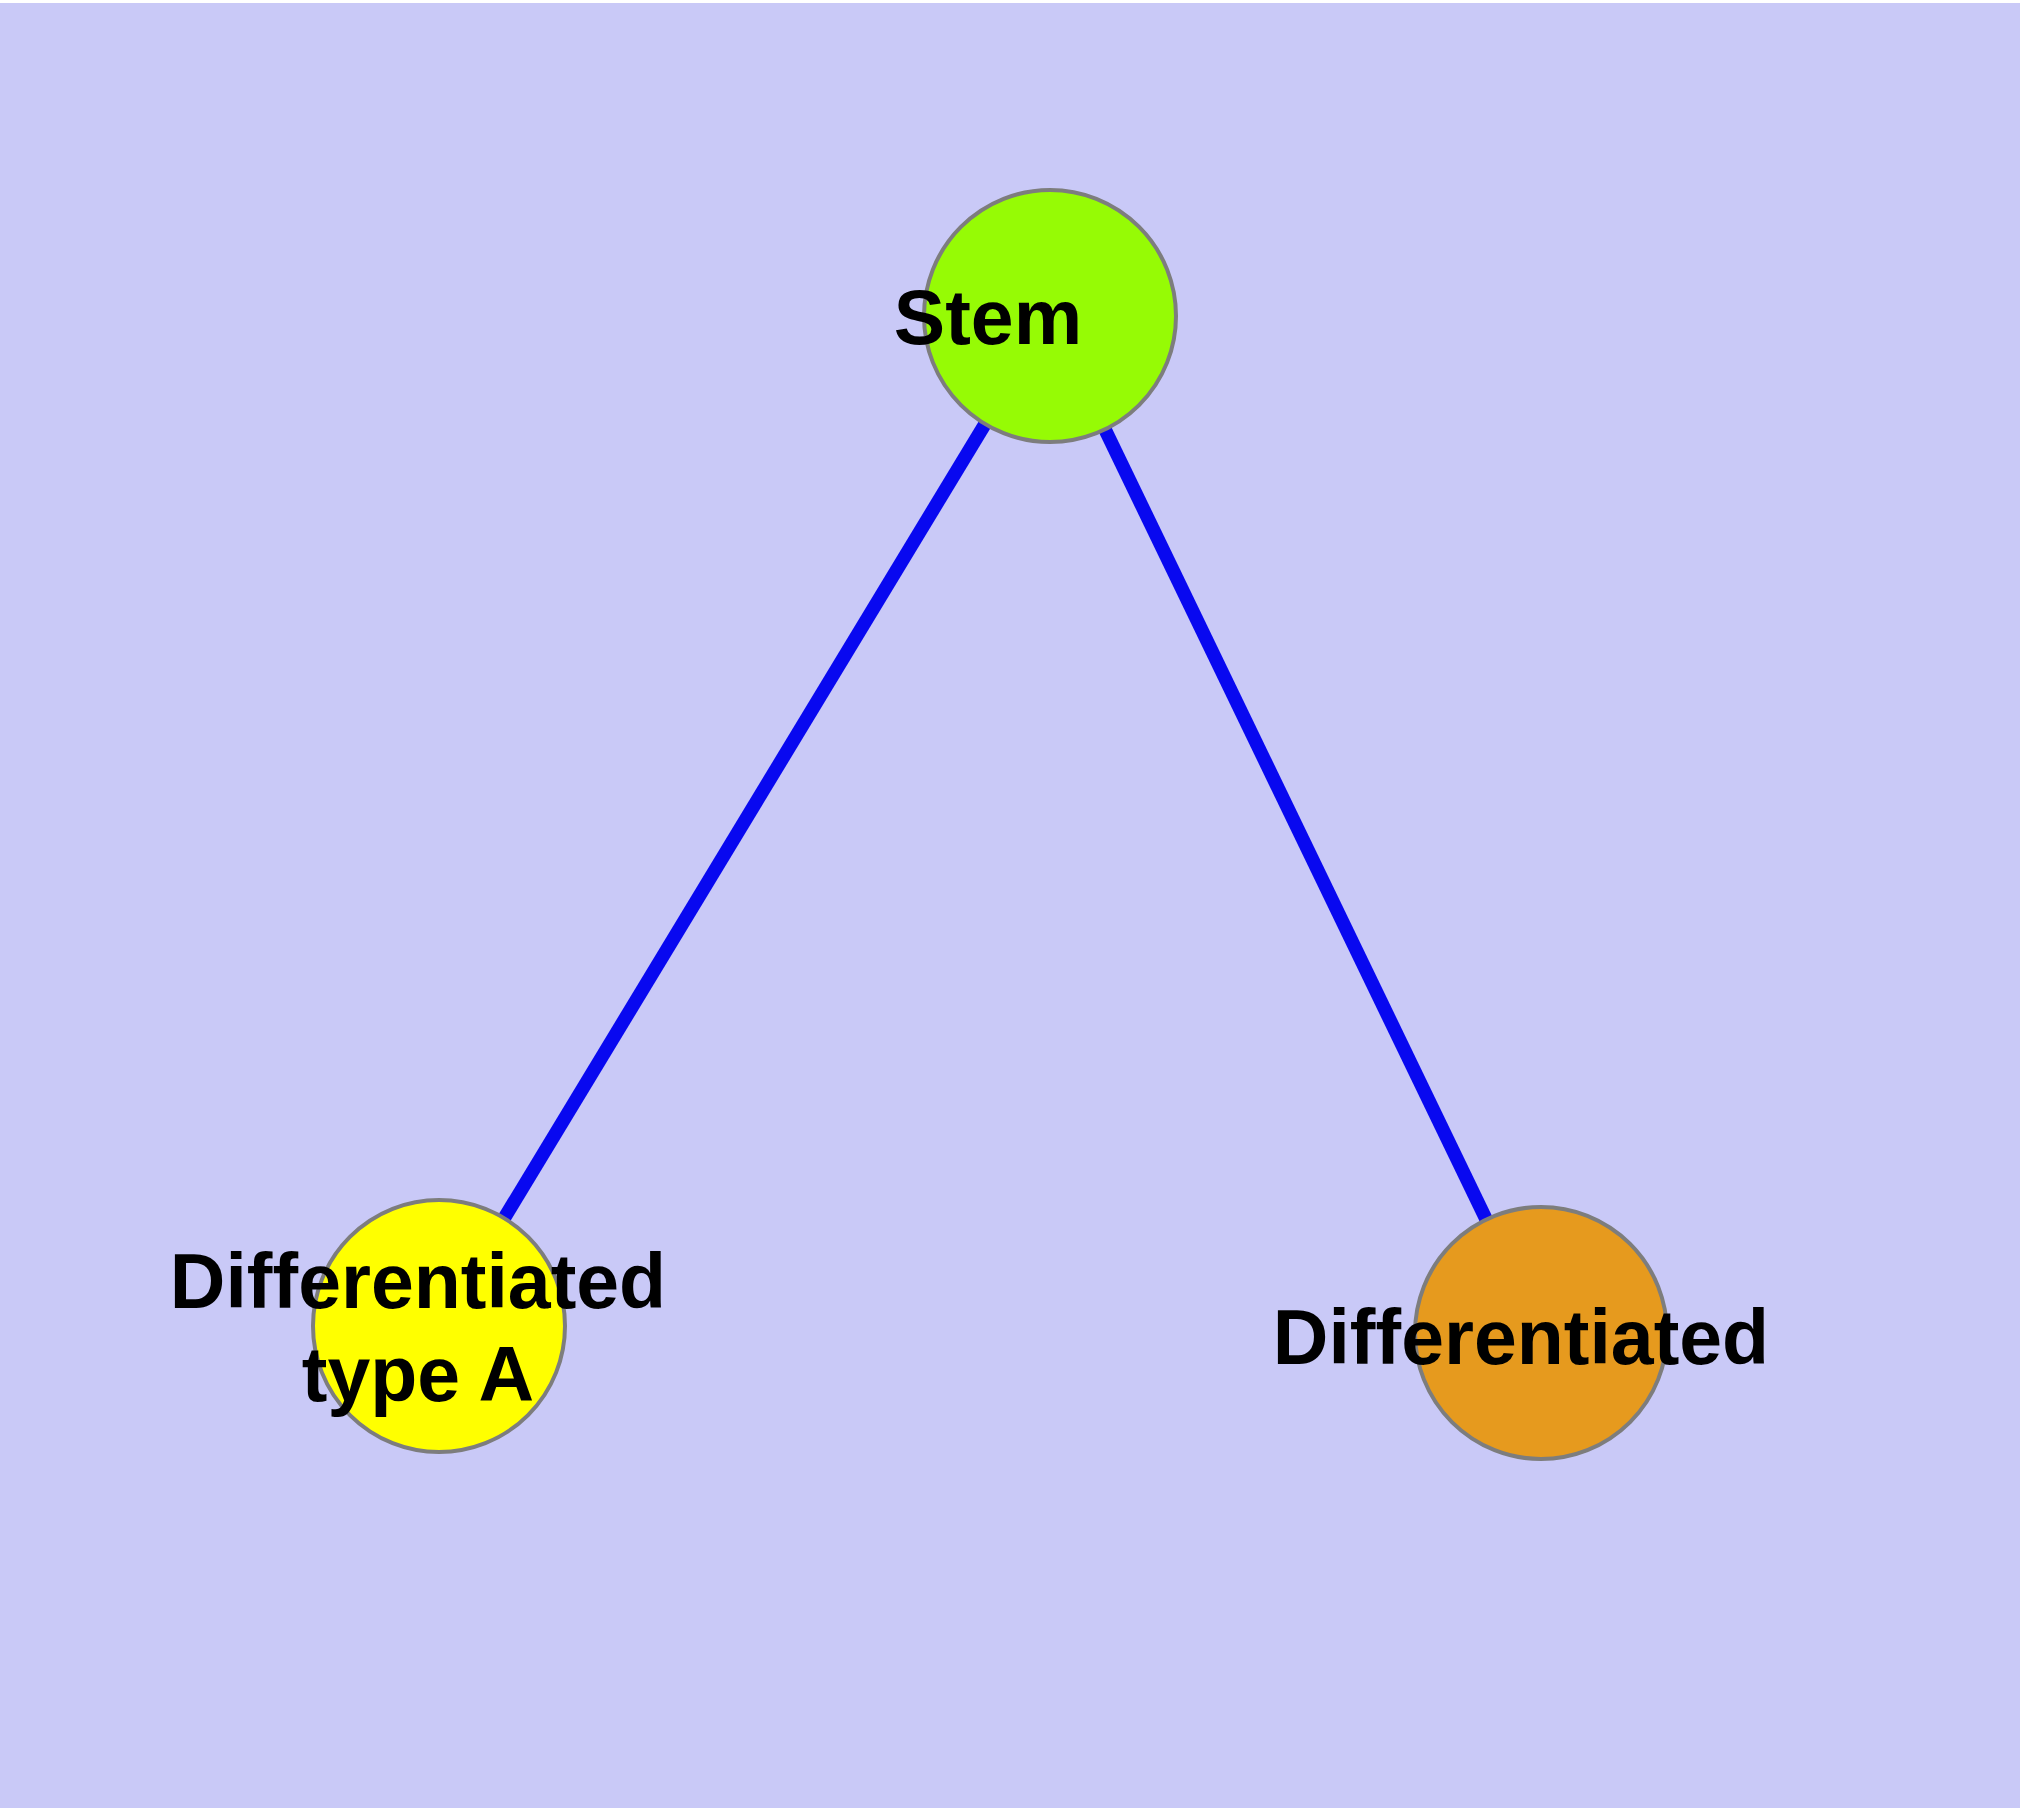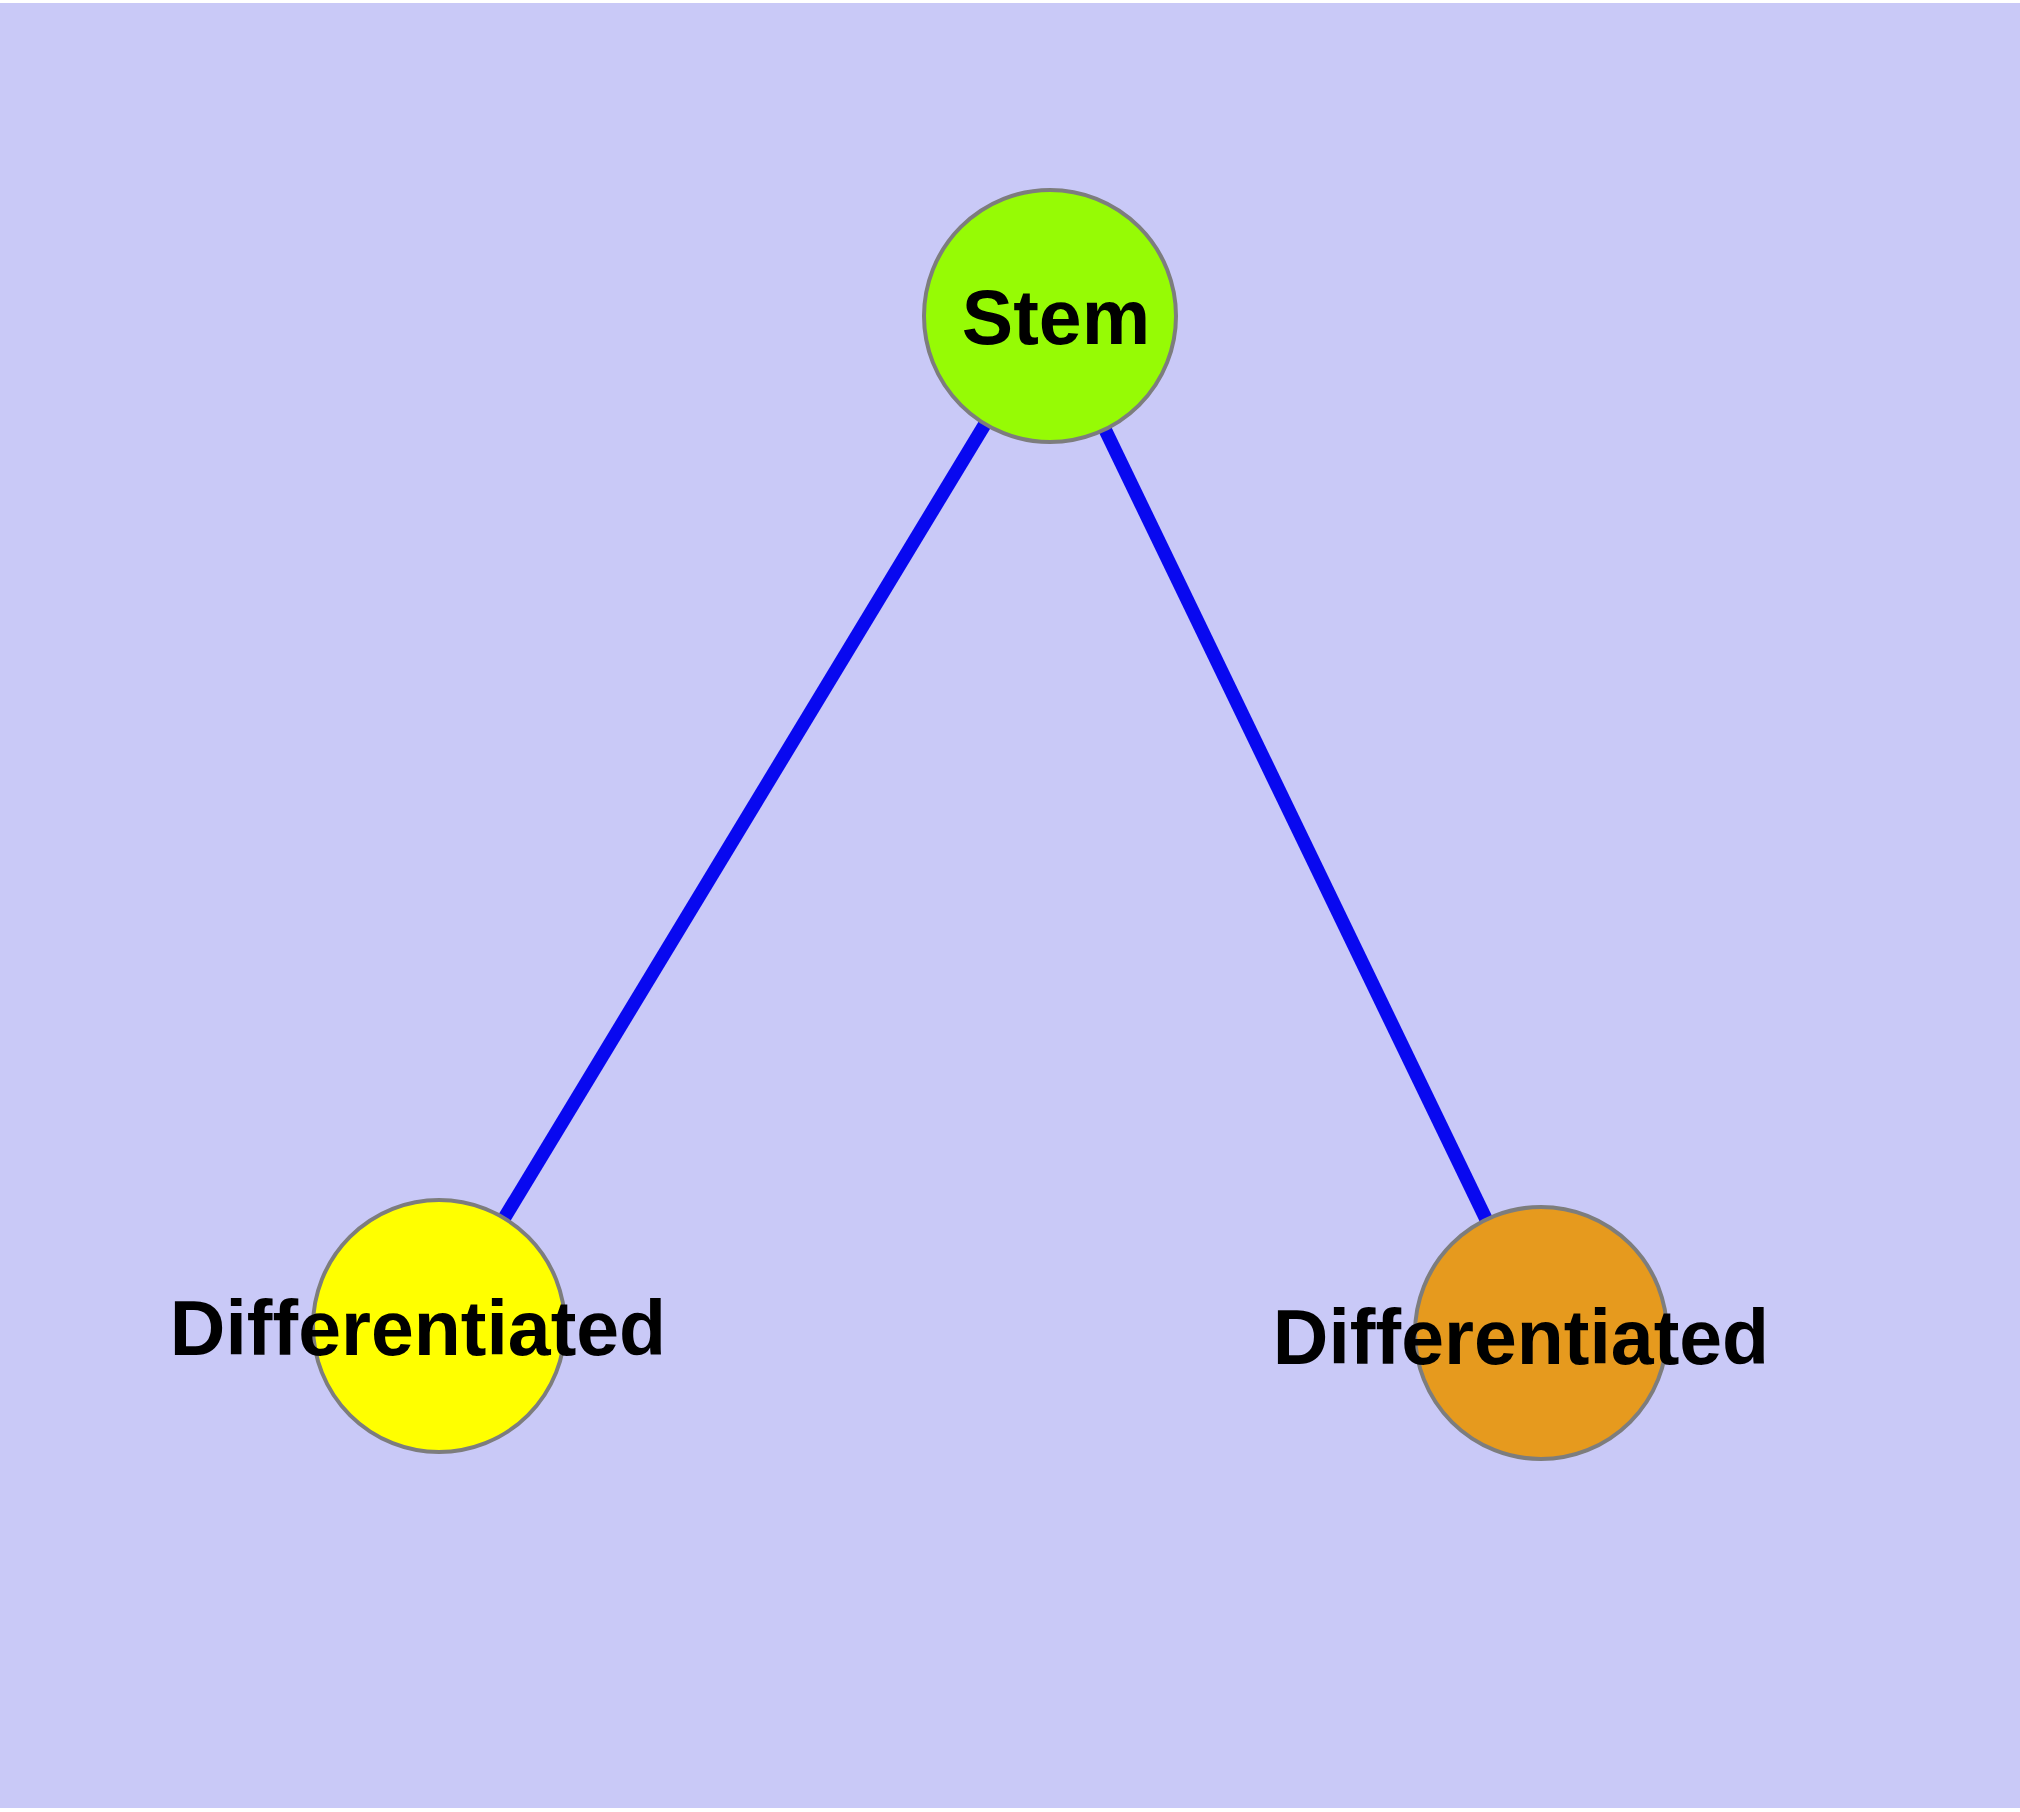--- a/index.html
+++ b/index.html
@@ -47,21 +47,21 @@
   .node-label {
     position: absolute;
     transform: translate(-50%, -50%);
     color: #000000;
     font-size: 77px;
     font-weight: bold;
     line-height: 93px;
     text-align: center;
     white-space: nowrap;
   }
-  .label-stem { left: 1056px; top: 317px; }
+  .label-stem { left: 988px; top: 317px; }
   .label-a    { left: 418px;  top: 1328px; }
   .label-b    { left: 1521px; top: 1337px; }
   .label-line { display: block; }
 </style>
 </head>
 <body>
 
 <div class="viewport">
   <div class="stage" style="background-color: rgb(201, 201, 247);"></div>
 
@@ -75,19 +75,20 @@
   <div class="node node-a" style="background-color: rgb(255, 255, 0);"></div>
 
   <div class="node node-b" style="background-color: rgb(230, 154, 30);"></div>
 
   <div class="node-label label-stem">
     <span class="label-line">Stem</span>
   </div>
 
   <div class="node-label label-a">
     <span class="label-line">Differentiated</span>
+    <span class="label-line">type A</span>
   </div>
 
   <div class="node-label label-b">
     <span class="label-line">Differentiated</span>
   </div>
 </div>
 
 
 </body></html>

